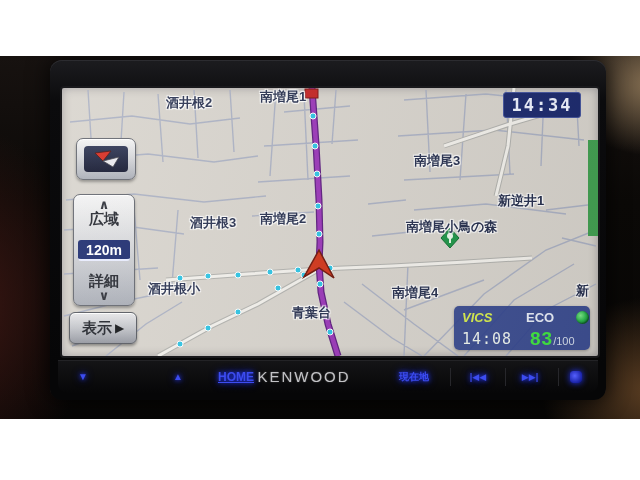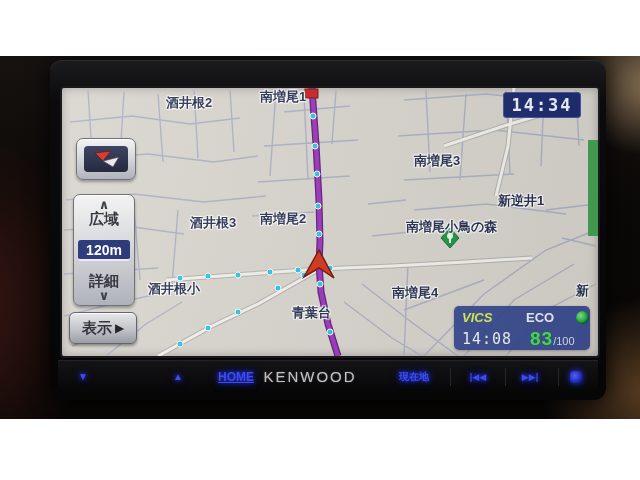--- a/index.html
+++ b/index.html
@@ -206,21 +206,21 @@
         </div>
       </div>
 
       <div class="sheen"></div>
     </div>
 
     <div class="bar">
       <div class="hbtn" style="left:25px;font-size:10px;">▼</div>
       <div class="hbtn" style="left:120px;font-size:10px;">▲</div>
       <div class="hbtn" style="left:178px;font-size:12px;text-decoration:underline;">HOME</div>
-      <div class="hbtn brand" style="left:252px;">KENWOOD</div>
+      <div class="hbtn brand" style="left:246px;">KENWOOD</div>
       <div class="hbtn" style="left:356px;font-size:10px;">現在地</div>
       <div class="sep" style="left:392px;"></div>
       <div class="hbtn" style="left:420px;font-size:9px;">|◀◀</div>
       <div class="sep" style="left:447px;"></div>
       <div class="hbtn" style="left:472px;font-size:9px;">▶▶|</div>
       <div class="sep" style="left:500px;"></div>
       <div class="knob" style="left:518px;"></div>
     </div>
 
   </div>

